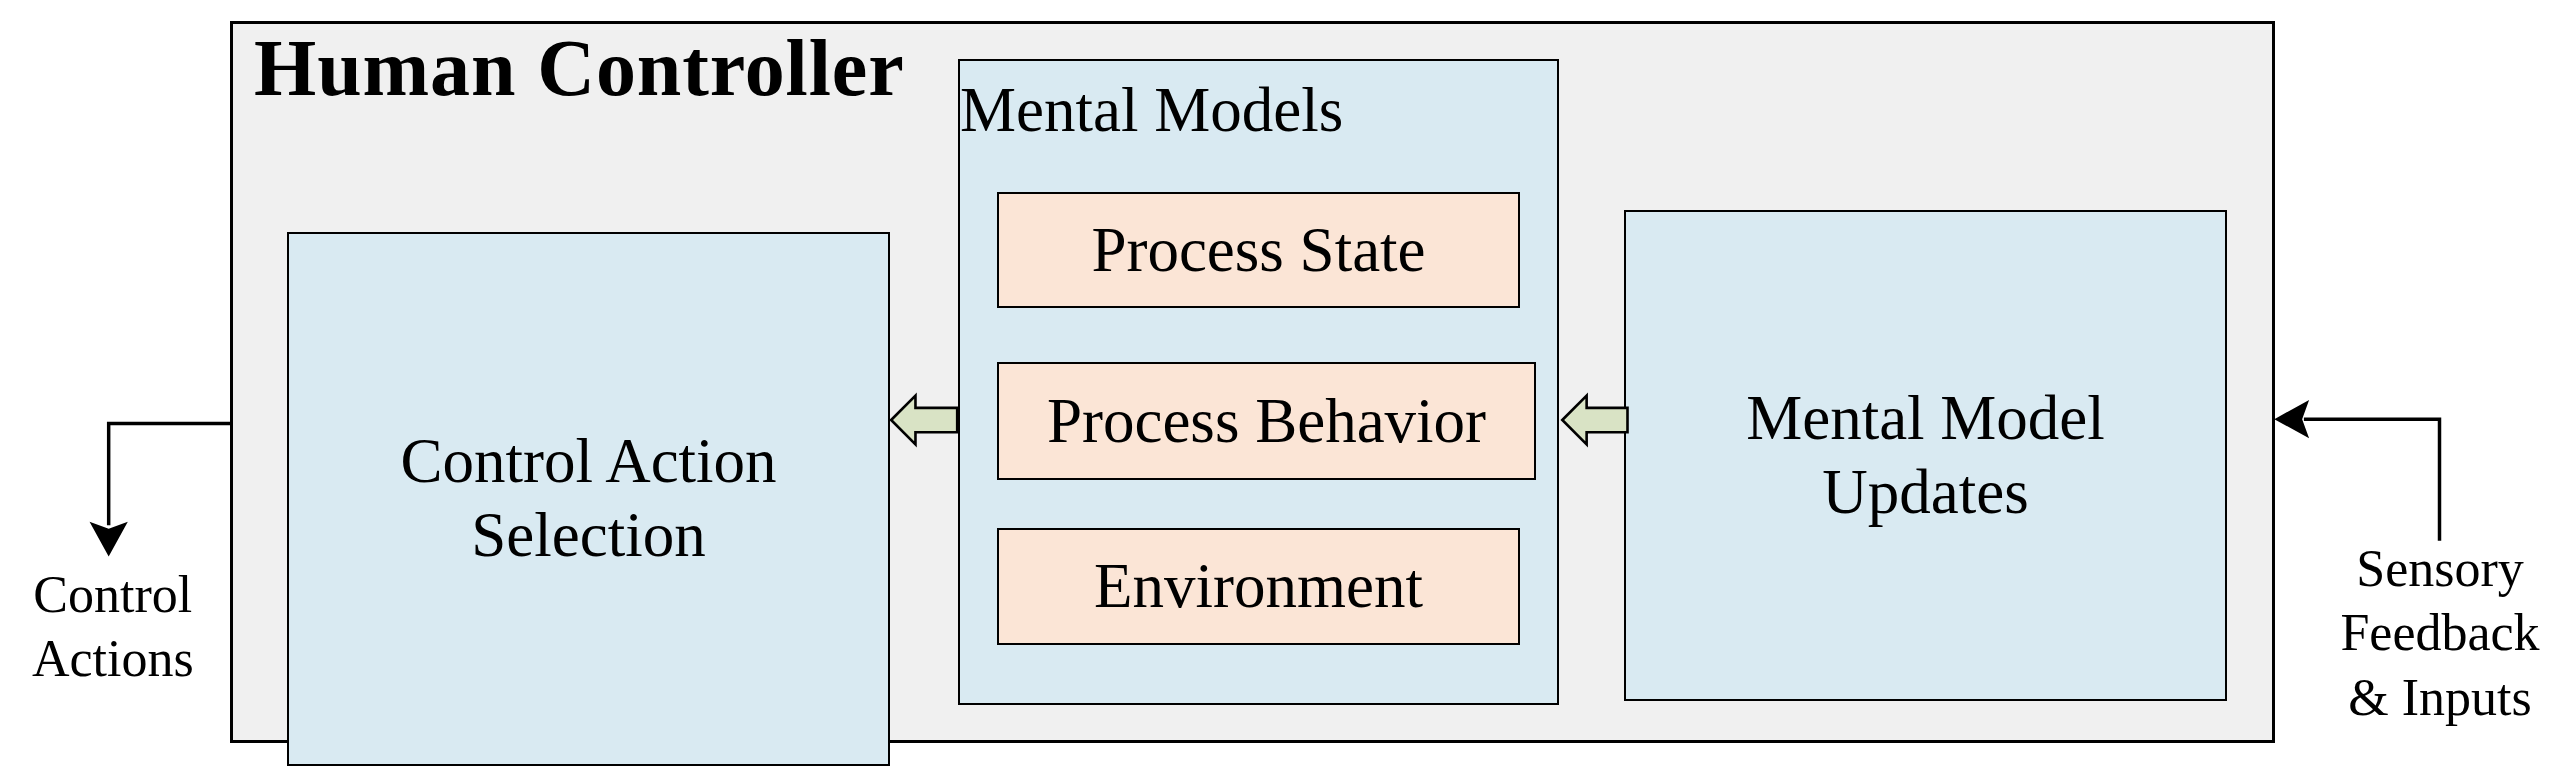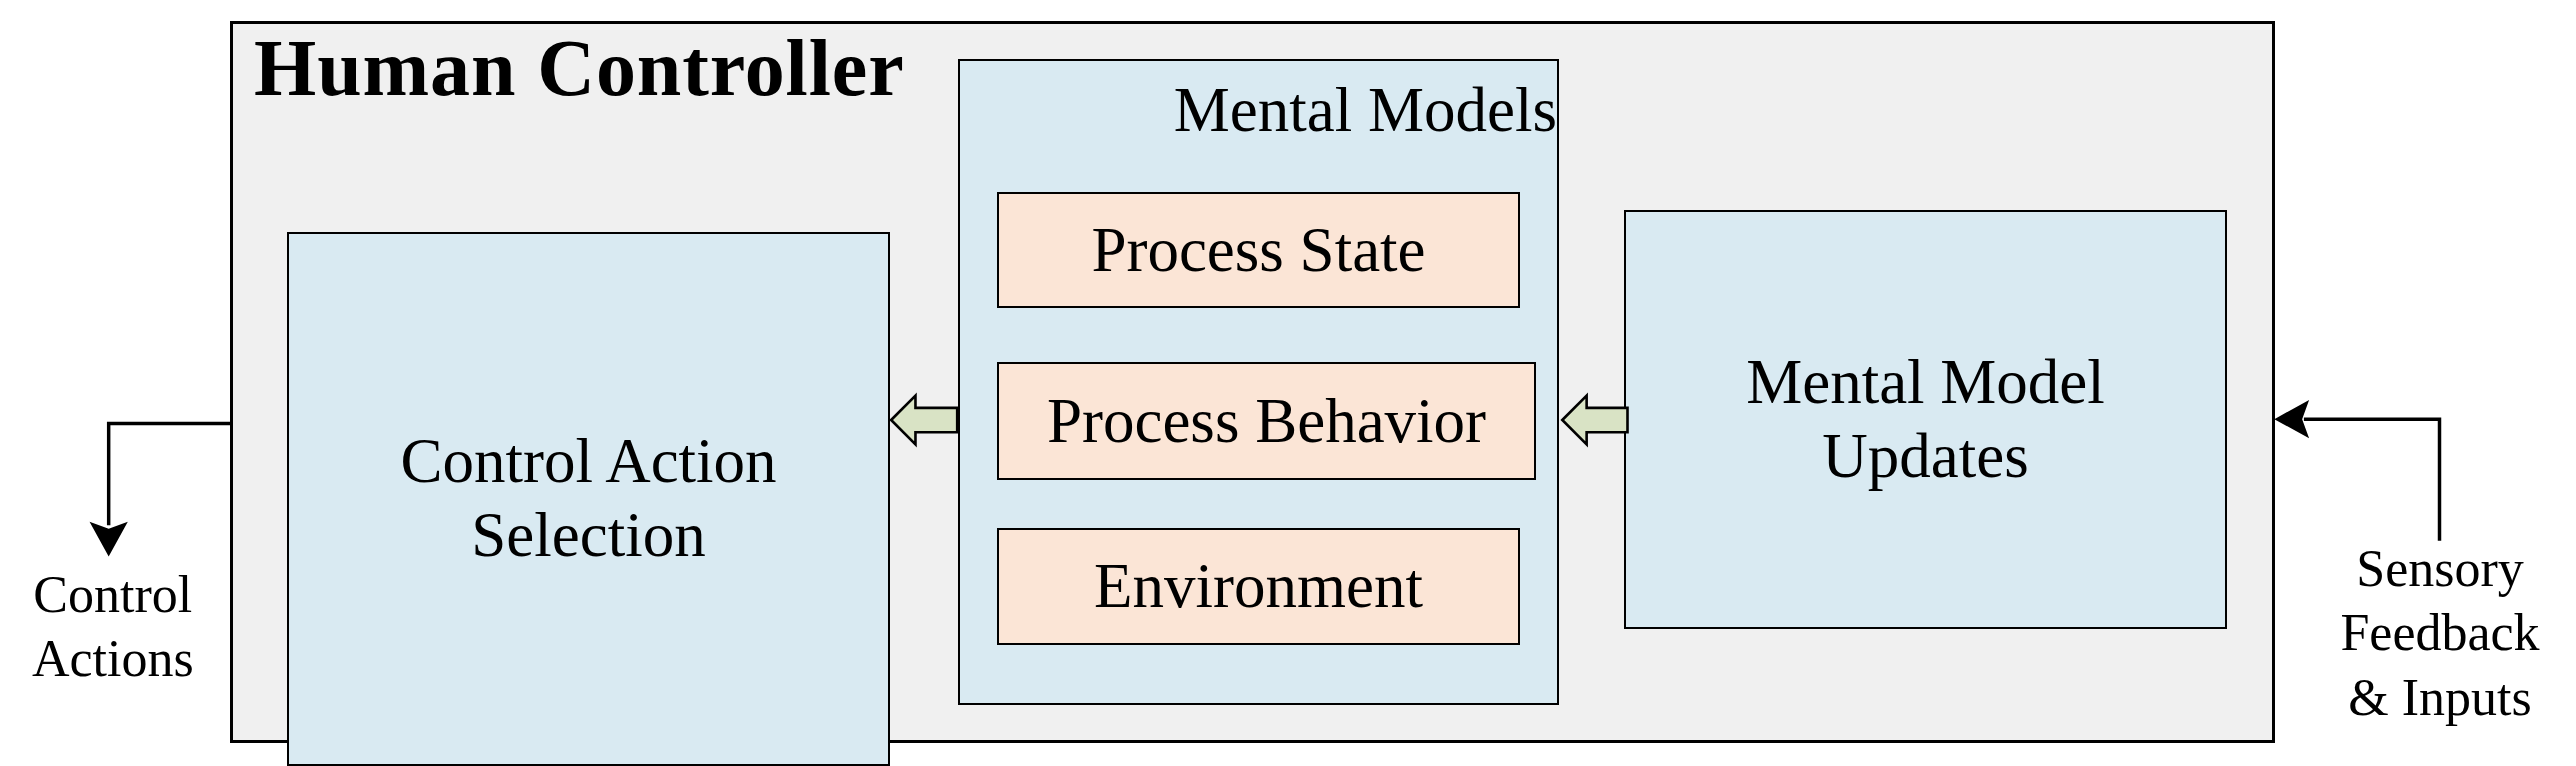--- a/index.html
+++ b/index.html
@@ -38,37 +38,37 @@
     line-height:1;
     letter-spacing:0.9px;
     white-space:nowrap;
   }
   .box{
     position:absolute;
     background:var(--blue-fill);
     border:2.6px solid var(--line);
   }
   .box-cas{left:287px;top:214px;width:603px;height:534px;margin-top:18px;}
-  .box-mmu{left:1624px;top:210px;width:603px;height:419px;}
+  .box-mmu{left:1624px;top:210px;width:603px;height:491px;}
   .box-mm{left:958px;top:59px;width:601px;height:646px;}
   .box-label{
     position:absolute;
     inset:0;
     display:flex;
     align-items:center;
     justify-content:center;
     text-align:center;
     font-size:63px;
     line-height:1.17;
     white-space:pre-line;
   }
   .mm-title{
     position:absolute;
     left:0;right:0;top:12px;
-    text-align:right;
+    text-align:left;
     font-size:63px;
     line-height:1.2;
   }
   .sub-box{
     position:absolute;
     background:var(--peach-fill);
     border:2.6px solid var(--line);
     display:flex;
     align-items:center;
     justify-content:center;

